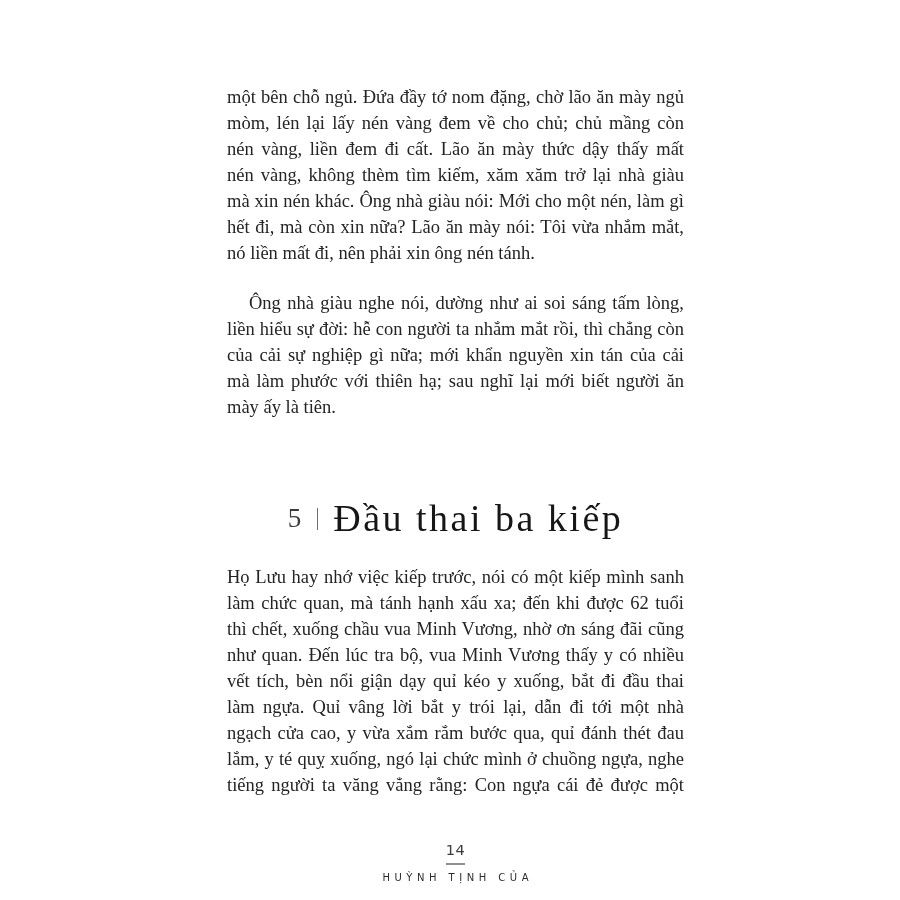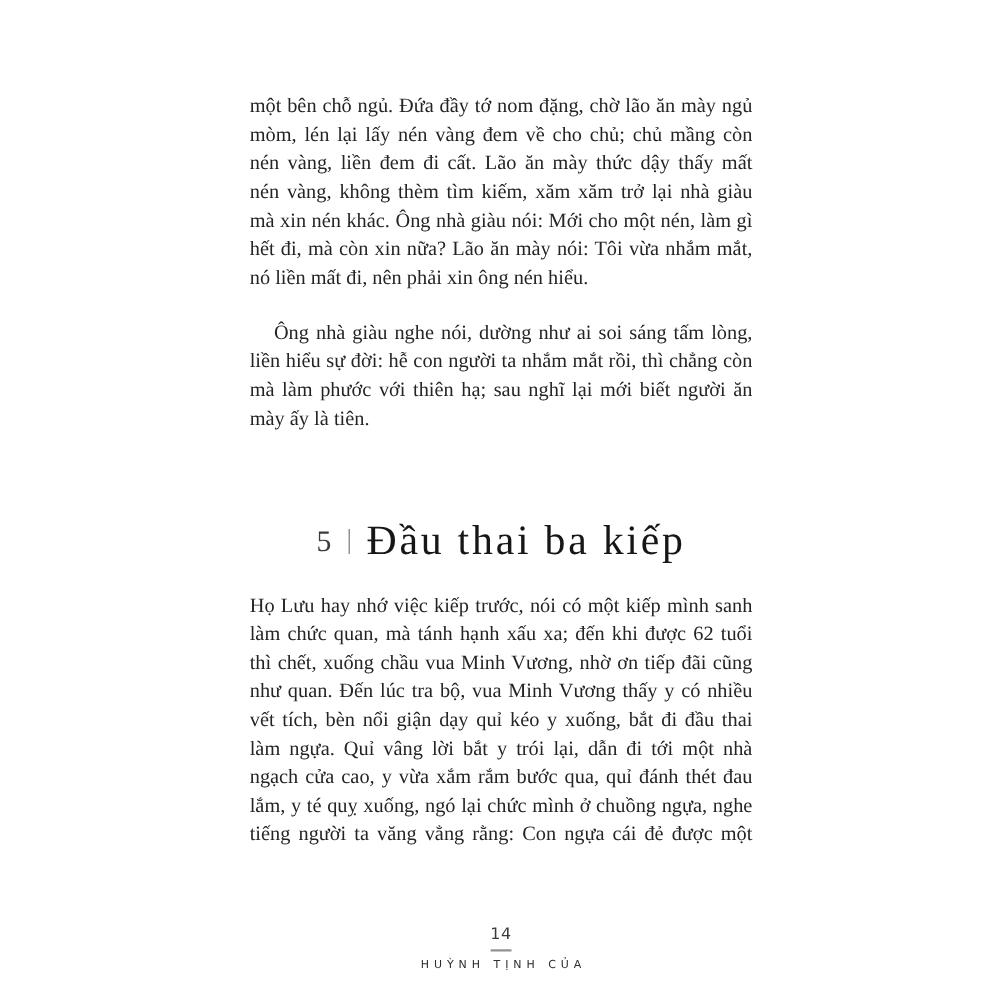--- a/index.html
+++ b/index.html
@@ -95,37 +95,38 @@
 
   <main class="text-column">
 
   <div class="paragraph">
         <div class="line">một bên chỗ ngủ. Đứa đầy tớ nom đặng, chờ lão ăn mày ngủ</div>
         <div class="line">mòm, lén lại lấy nén vàng đem về cho chủ; chủ mầng còn</div>
         <div class="line">nén vàng, liền đem đi cất. Lão ăn mày thức dậy thấy mất</div>
         <div class="line">nén vàng, không thèm tìm kiếm, xăm xăm trở lại nhà giàu</div>
         <div class="line">mà xin nén khác. Ông nhà giàu nói: Mới cho một nén, làm gì</div>
         <div class="line">hết đi, mà còn xin nữa? Lão ăn mày nói: Tôi vừa nhắm mắt,</div>
-        <div class="line no-justify">nó liền mất đi, nên phải xin ông nén hiểu.</div>
+        <div class="line no-justify">nó liền mất đi, nên phải xin ông nén tánh.</div>
       </div>
       <div class="paragraph">
         <div class="line indent">Ông nhà giàu nghe nói, dường như ai soi sáng tấm lòng,</div>
         <div class="line">liền hiểu sự đời: hễ con người ta nhắm mắt rồi, thì chẳng còn</div>
+        <div class="line">của cải sự nghiệp gì nữa; mới khẩn nguyền xin tán của cải</div>
         <div class="line">mà làm phước với thiên hạ; sau nghĩ lại mới biết người ăn</div>
         <div class="line no-justify">mày ấy là tiên.</div>
       </div>
       <div class="chapter-heading">
         <span class="chapter-number">5</span>
         <span class="chapter-separator">|</span>
         <span class="chapter-title">Đầu thai ba kiếp</span>
       </div>
       <div class="paragraph">
         <div class="line">Họ Lưu hay nhớ việc kiếp trước, nói có một kiếp mình sanh</div>
         <div class="line">làm chức quan, mà tánh hạnh xấu xa; đến khi được 62 tuổi</div>
-        <div class="line">thì chết, xuống chầu vua Minh Vương, nhờ ơn tiếp đãi cũng</div>
+        <div class="line">thì chết, xuống chầu vua Minh Vương, nhờ ơn sáng đãi cũng</div>
         <div class="line">như quan. Đến lúc tra bộ, vua Minh Vương thấy y có nhiều</div>
         <div class="line">vết tích, bèn nổi giận dạy quỉ kéo y xuống, bắt đi đầu thai</div>
         <div class="line">làm ngựa. Quỉ vâng lời bắt y trói lại, dẫn đi tới một nhà</div>
         <div class="line">ngạch cửa cao, y vừa xắm rắm bước qua, quỉ đánh thét đau</div>
         <div class="line">lắm, y té quỵ xuống, ngó lại chức mình ở chuồng ngựa, nghe</div>
         <div class="line">tiếng người ta văng vẳng rằng: Con ngựa cái đẻ được một</div>
       </div>
     </main>
 
   <footer class="page-footer">

